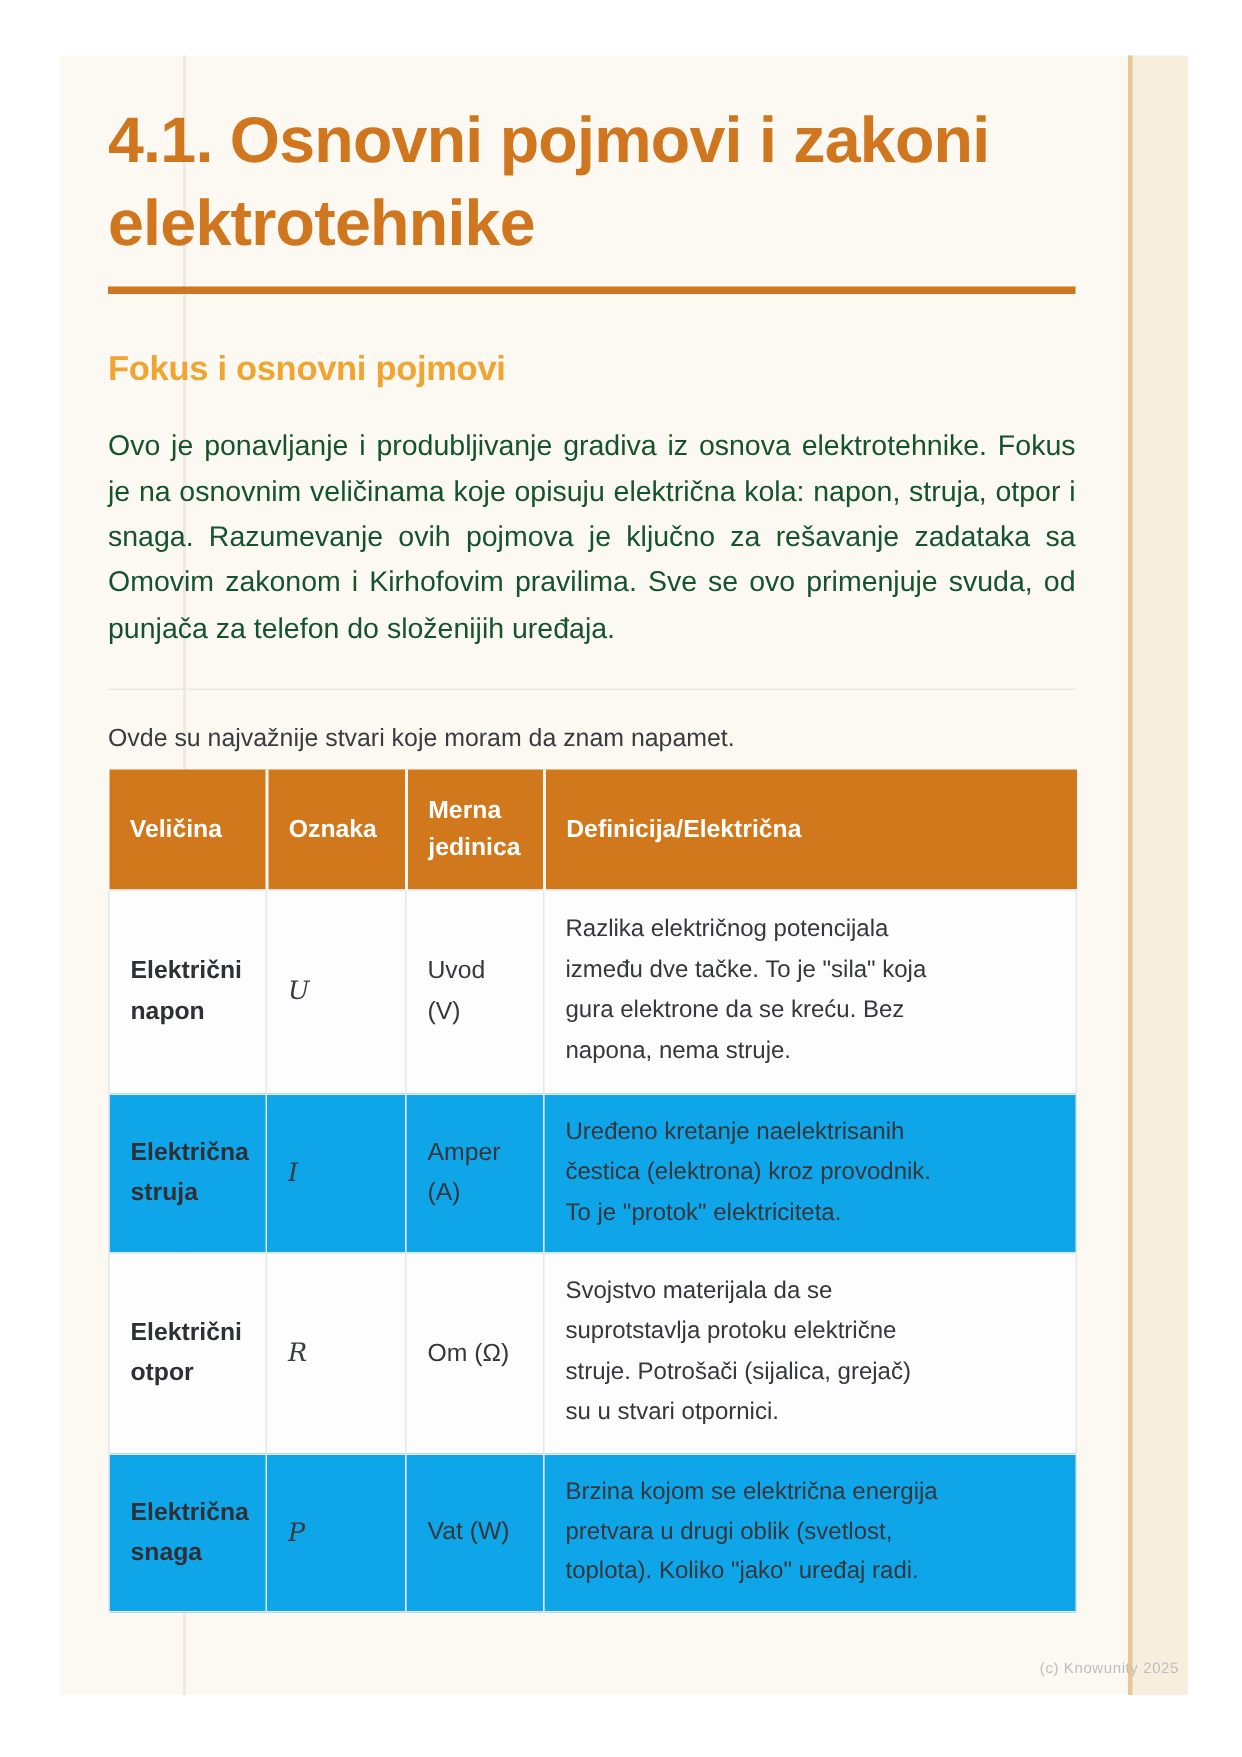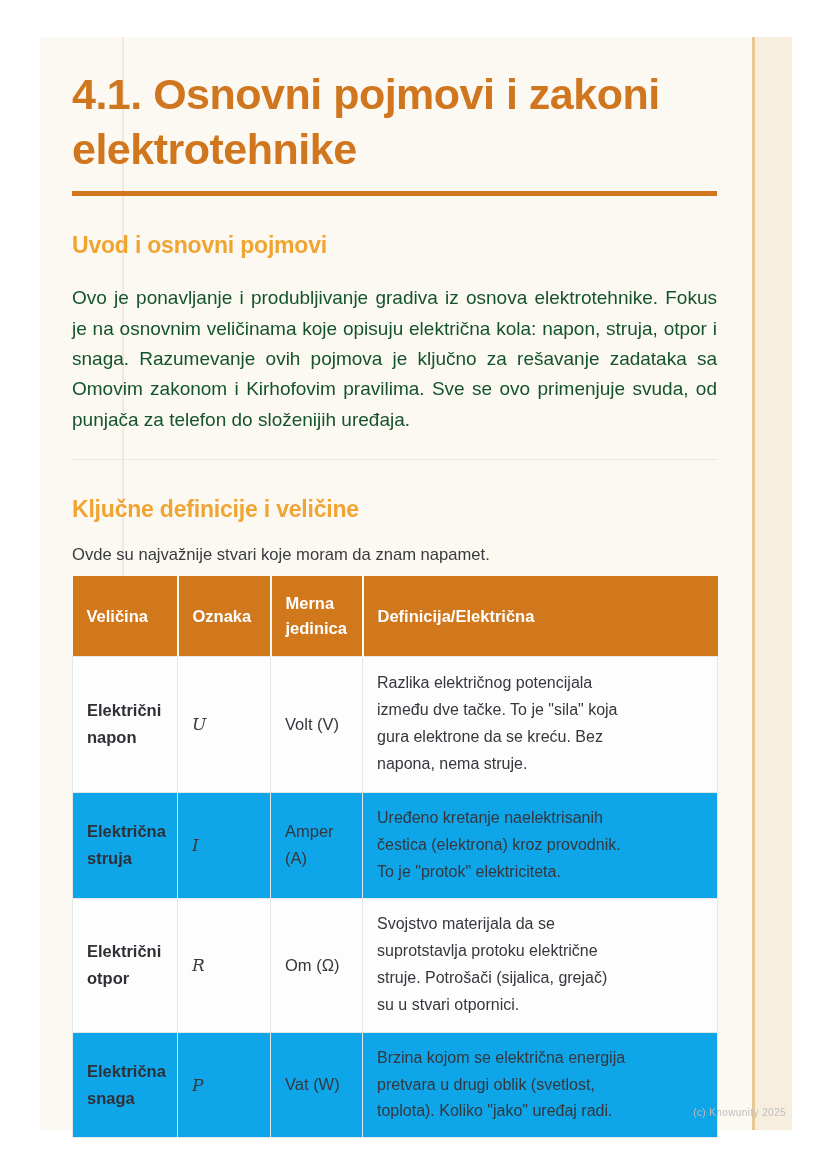--- a/index.html
+++ b/index.html
@@ -142,26 +142,25 @@
 <div class="page-card">
   <div class="side-stripe"></div>
   <div class="fold-line"></div>
 
   <div class="content">
 
     <h1 class="doc-title">4.1. Osnovni pojmovi i zakoni
 elektrotehnike</h1>
     <div class="title-rule"></div>
 
-    <h2 class="section-heading">Uvod i osnovni pojmovi</h2>
+    <h2 class="section-heading">Fokus i osnovni pojmovi</h2>
     <p class="body-paragraph">Ovo je ponavljanje i produbljivanje gradiva iz osnova elektrotehnike. Fokus je na osnovnim veličinama koje opisuju električna kola: napon, struja, otpor i snaga. Razumevanje ovih pojmova je ključno za rešavanje zadataka sa Omovim zakonom i Kirhofovim pravilima. Sve se ovo primenjuje svuda, od punjača za telefon do složenijih uređaja.</p>
 
     <hr class="section-divider">
 
-    <h2 class="section-heading">Ključne definicije i veličine</h2>
     <p class="lead-line">Ovde su najvažnije stvari koje moram da znam napamet.</p>
 
     <table class="def-table">
       <colgroup>
           <col class="c1">
           <col class="c2">
           <col class="c3">
           <col class="c4">
         </colgroup>
       <thead>
@@ -171,21 +170,21 @@
           <th>Merna
 jedinica</th>
           <th>Definicija/Električna</th>
         </tr>
       </thead>
       <tbody>
         <tr class="row-odd" style="height:136px;">
           <td class="cell-name">Električni
 napon</td>
           <td class="cell-symbol">U</td>
-          <td class="cell-unit">Volt (V)</td>
+          <td class="cell-unit">Uvod (V)</td>
           <td class="cell-def">Razlika električnog potencijala
 između dve tačke. To je "sila" koja
 gura elektrone da se kreću. Bez
 napona, nema struje.</td>
         </tr>
         <tr class="row-even" style="height:106px;">
           <td class="cell-name">Električna
 struja</td>
           <td class="cell-symbol">I</td>
           <td class="cell-unit">Amper

